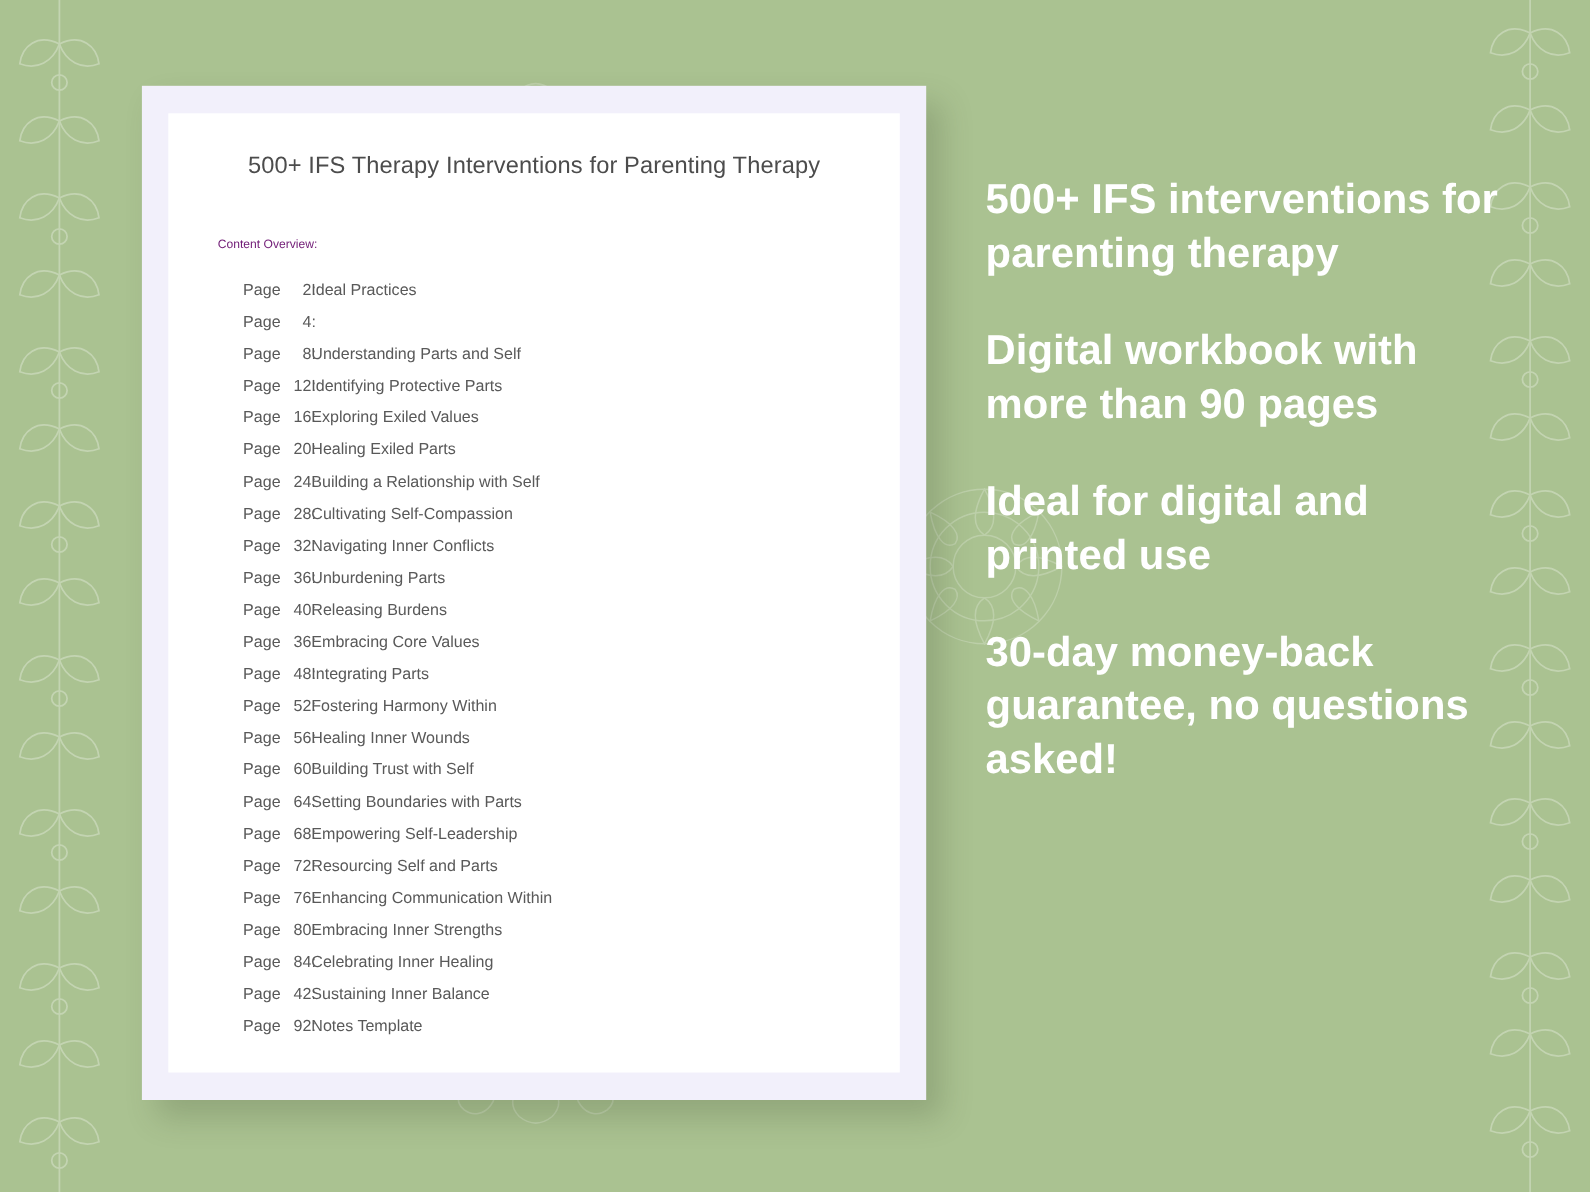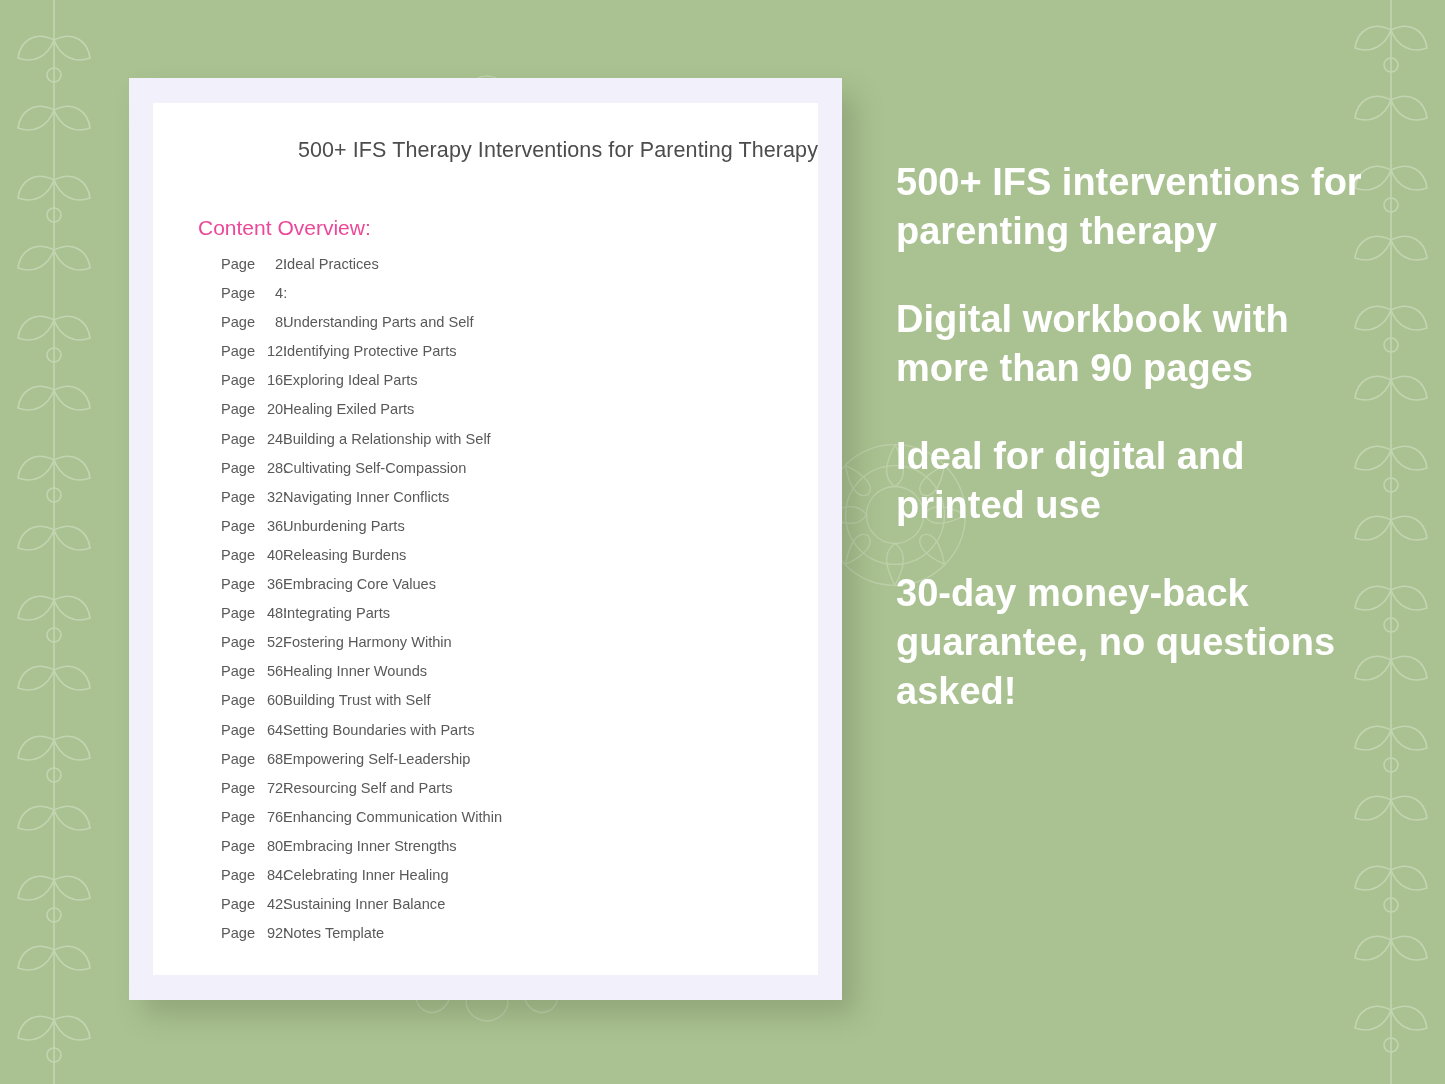--- a/index.html
+++ b/index.html
@@ -57,34 +57,34 @@
     height: 872px;
     background: #ffffff;
     overflow: hidden;
   }
 
   .doc-title {
     position: absolute;
     left: 0;
     top: 33px;
     width: 665px;
-    text-align: right;
+    text-align: center;
     font-size: 21.5px;
     line-height: 29px;
     color: #4c4c4c;
     font-family: "Liberation Sans", sans-serif;
     letter-spacing: 0.1px;
   }
 
   .overview-label {
     position: absolute;
     left: 45px;
     top: 113px;
-    font-size: 21px;
-    color: #ec4899;
+    font-size: 11px;
+    color: #701a75;
   }
 
   .toc {
     position: absolute;
     left: 68px;
     top: 147px;
     width: 580px;
   }
   .toc-row {
     display: flex;
@@ -298,21 +298,21 @@
         <div class="toc-row">
           <span class="toc-page">Page <span class="num">8</span>:</span>
           <span class="toc-title">Understanding Parts and Self</span>
         </div>
         <div class="toc-row">
           <span class="toc-page">Page <span class="num">12</span>:</span>
           <span class="toc-title">Identifying Protective Parts</span>
         </div>
         <div class="toc-row">
           <span class="toc-page">Page <span class="num">16</span>:</span>
-          <span class="toc-title">Exploring Ideal Parts</span>
+          <span class="toc-title">Exploring Exiled Values</span>
         </div>
         <div class="toc-row">
           <span class="toc-page">Page <span class="num">20</span>:</span>
           <span class="toc-title">Healing Exiled Parts</span>
         </div>
         <div class="toc-row">
           <span class="toc-page">Page <span class="num">24</span>:</span>
           <span class="toc-title">Building a Relationship with Self</span>
         </div>
         <div class="toc-row">

